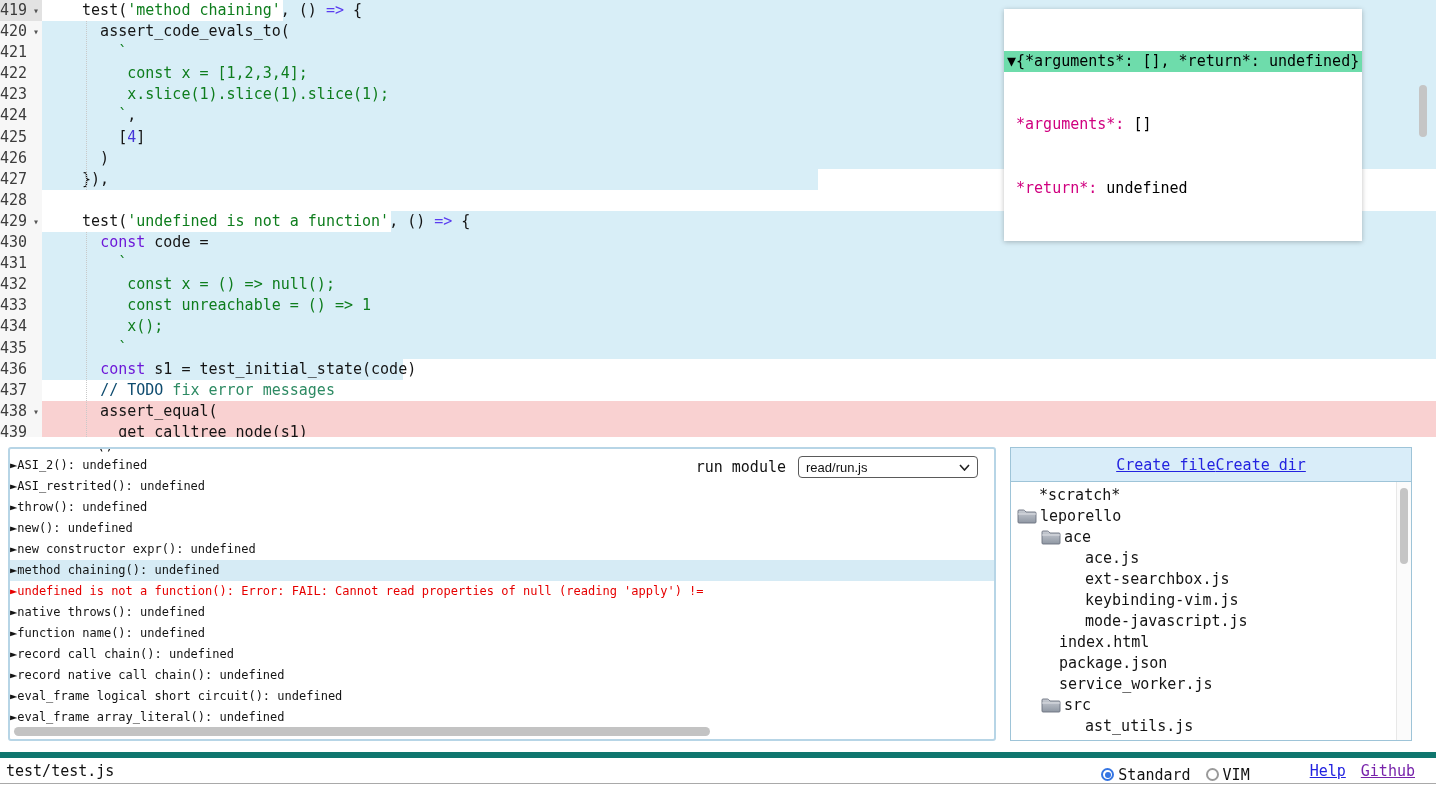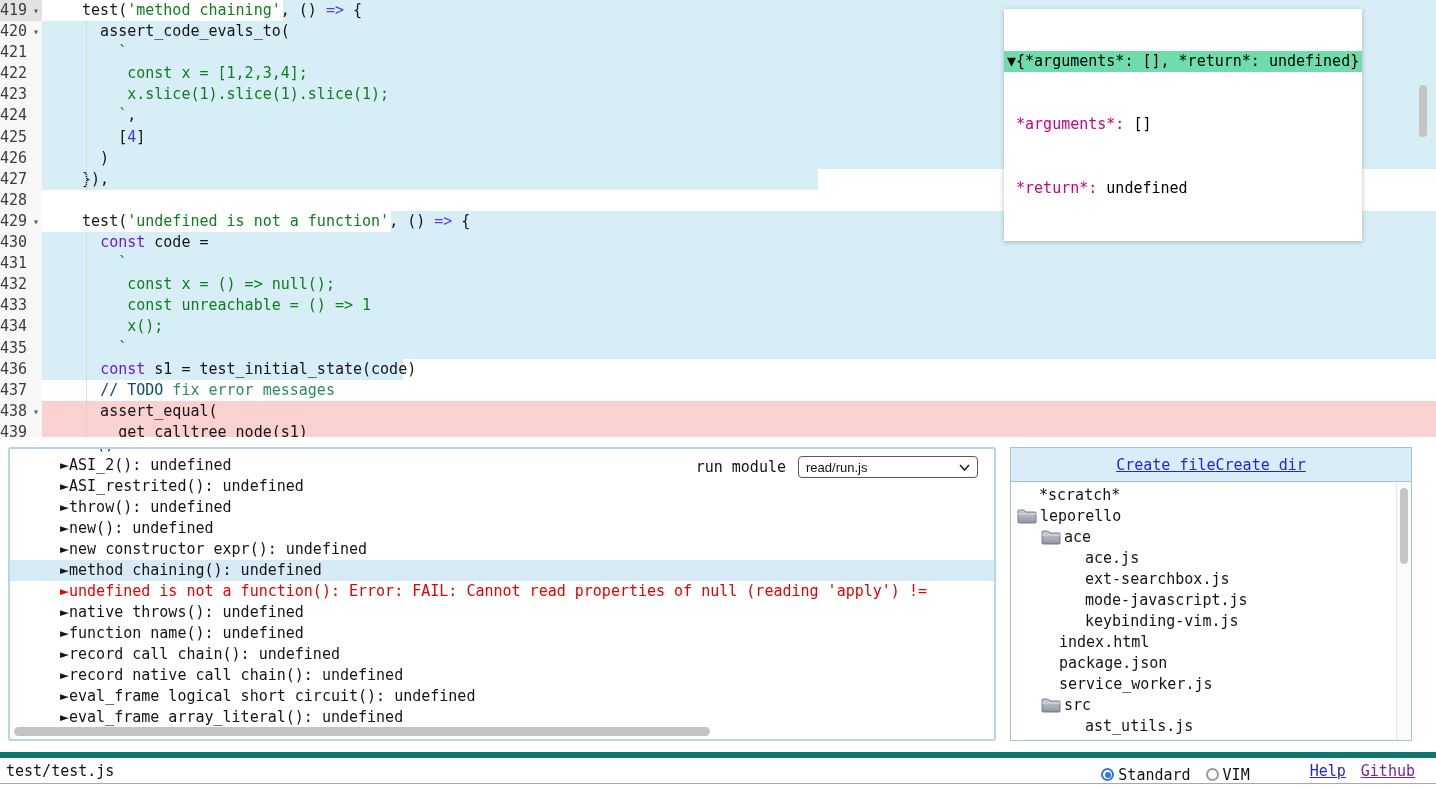--- a/index.html
+++ b/index.html
@@ -28,21 +28,21 @@
   #editor-scroll-thumb{position:absolute;right:9px;top:85px;width:8px;height:52px;background:#c5c5c5;border-radius:4px;z-index:6;}
   
   #tooltip{position:absolute;left:960px;top:9px;z-index:5;font-size:15px;line-height:21.1px;white-space:pre;
            box-shadow:0 1px 5px rgba(0,0,0,.25);background:#fff;margin-left:44px;}
   .tt-header{background:#6edcab;color:#000;padding:0 3px;}
   .tt-row{background:#fff;padding:0 3px;}
   .tt-key{color:#d0007f;}
   
   #console{position:absolute;left:8px;top:447px;width:988px;height:294px;box-sizing:border-box;
            border:2px solid #b7d5e6;border-radius:3px;background:#fff;overflow:hidden;}
-  .c-row{white-space:pre;font-size:15px;line-height:21px;padding-left:50px;color:#141414;}
+  .c-row{white-space:pre;font-size:12px;line-height:21px;color:#141414;}
   .c-row.selected{background:#d6ebf5;}
   .c-row.error{color:#e60000;}
   .c-clip{height:6px;overflow:hidden;}
   .c-clip span{display:block;margin-top:-15px;white-space:pre;font-size:15px;line-height:21px;padding-left:50px;color:#141414;}
   #run-module{position:absolute;right:16px;top:7px;display:flex;align-items:center;gap:12px;z-index:3;}
   #run-module-label{font-size:15px;color:#111;}
   #run-module-select{width:180px;height:22px;box-sizing:border-box;border:1px solid #5a5a5a;border-radius:4px;
                      background:#fff;display:flex;align-items:center;justify-content:space-between;
                      padding:0 7px;font-family:"Liberation Sans",sans-serif;font-size:13px;color:#111;}
   #console-hscroll{position:absolute;left:4px;bottom:3px;width:696px;height:9px;background:#c3c3c3;border-radius:5px;}
@@ -224,22 +224,22 @@
             <linearGradient id="fg" x1="0" y1="0" x2="0" y2="1">
               <stop offset="0" stop-color="#c9cdd4"></stop>
               <stop offset="1" stop-color="#8f97a3"></stop>
             </linearGradient>
           </defs>
           <path d="M1 3 L1 13 Q1 14 2 14 L18 14 Q19 14 19 13 L19 4 Q19 3 18 3 L9 3 L7.5 1.4 Q7.1 1 6.5 1 L2 1 Q1 1 1 2 Z" fill="url(#fg)" stroke="#6b7280" stroke-width="0.9"></path>
           <path d="M1 5 L19 5" stroke="#e8eaee" stroke-width="0.8"></path>
         </svg><span>ace</span></div>
       <div class="t-row" style="padding-left: 74px;"><span>ace.js</span></div>
       <div class="t-row" style="padding-left: 74px;"><span>ext-searchbox.js</span></div>
+      <div class="t-row" style="padding-left: 74px;"><span>keybinding-vim.js</span></div>
       <div class="t-row" style="padding-left: 74px;"><span>mode-javascript.js</span></div>
-      <div class="t-row" style="padding-left: 74px;"><span>keybinding-vim.js</span></div>
       <div class="t-row" style="padding-left: 48px;"><span>index.html</span></div>
       <div class="t-row" style="padding-left: 48px;"><span>package.json</span></div>
       <div class="t-row" style="padding-left: 48px;"><span>service_worker.js</span></div>
       <div class="t-row" style="padding-left: 30px;"><svg width="20" height="15" viewBox="0 0 20 15">
           <defs>
             <linearGradient id="fg" x1="0" y1="0" x2="0" y2="1">
               <stop offset="0" stop-color="#c9cdd4"></stop>
               <stop offset="1" stop-color="#8f97a3"></stop>
             </linearGradient>
           </defs>

